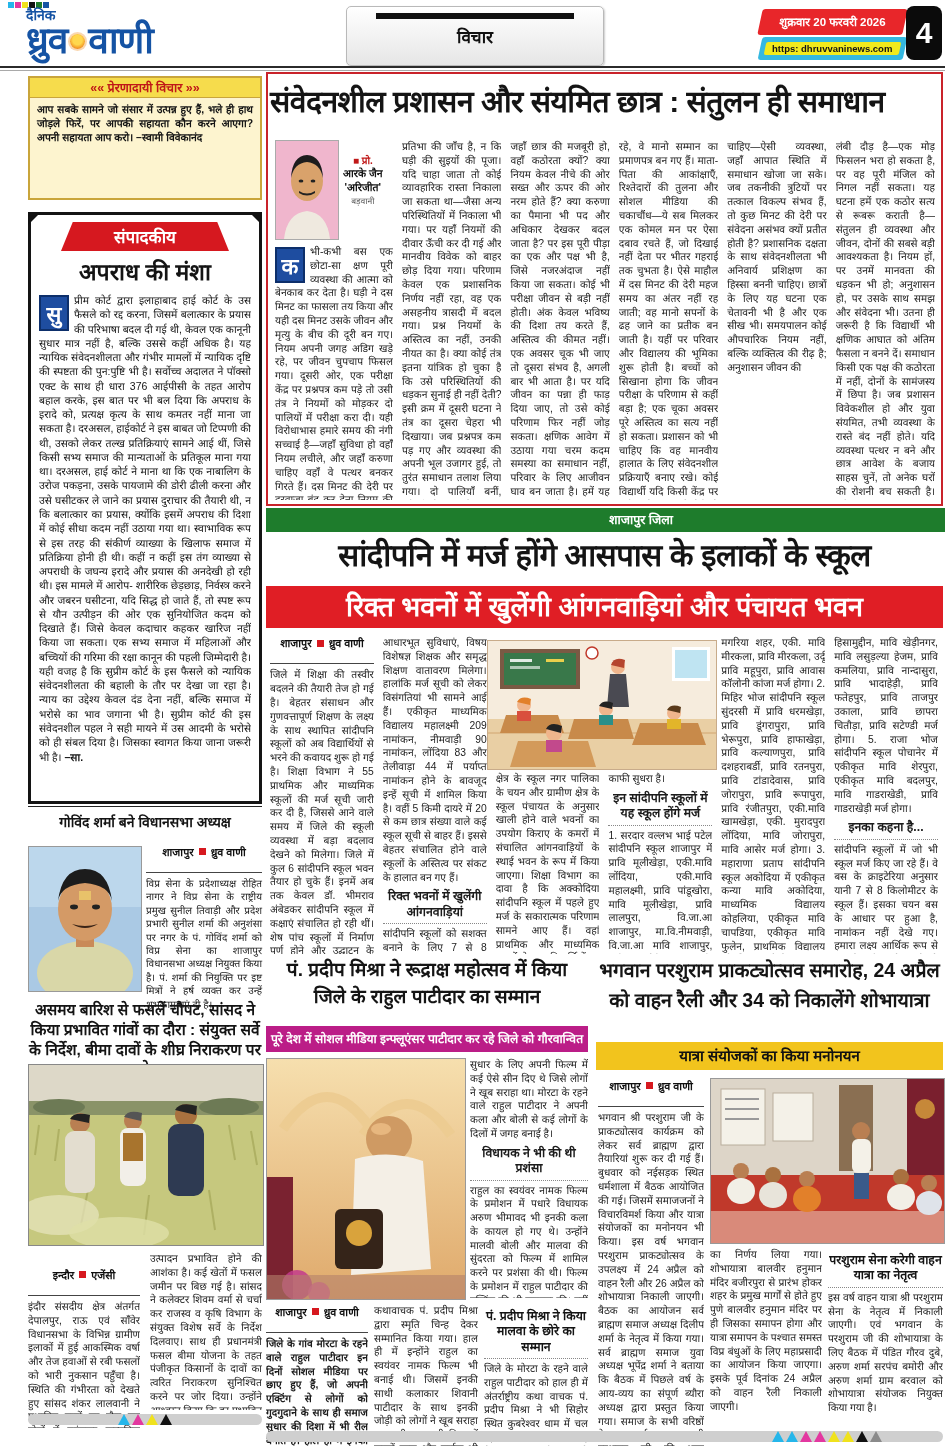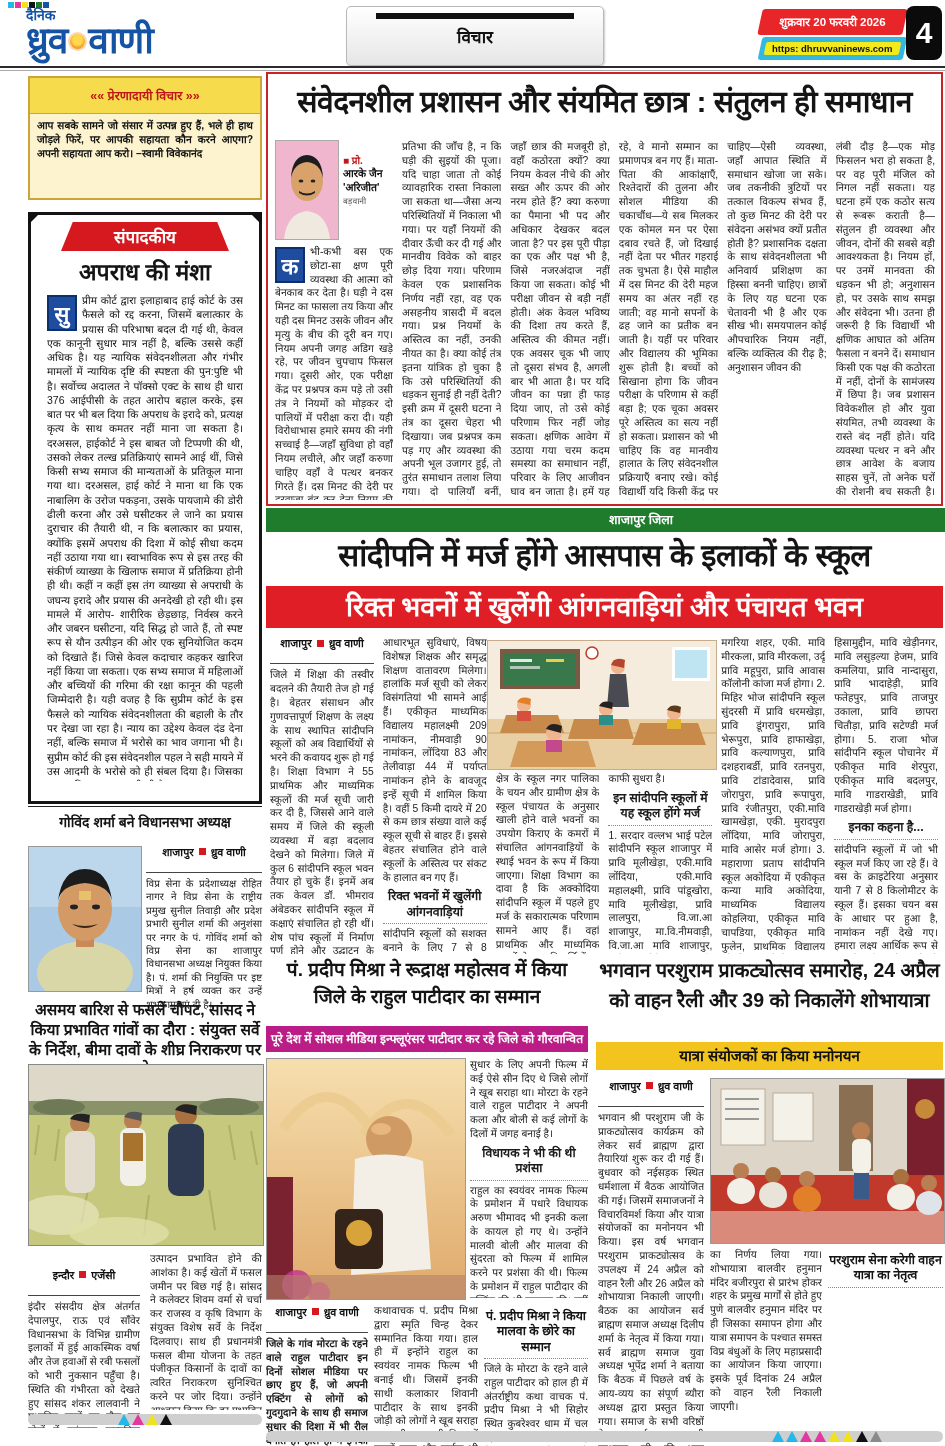--- a/index.html
+++ b/index.html
@@ -25,24 +25,24 @@
   .web-bar{left:760px;top:37px;width:145px;height:23px;background:#35b8e0;transform:skewX(-12deg);border-radius:3px;
        display:flex;align-items:center;justify-content:center;}
   .web-chip{background:#f2ea1c;border-radius:2px;padding:1px 7px;}
   .web-chip span{display:block;transform:skewX(12deg);font-size:9.5px;font-weight:bold;color:#141414;}
   .page-num{left:906px;top:6px;width:36px;height:54px;background:#0b0b0b;border-radius:8px;color:#fff;
        font-size:30px;font-weight:bold;text-align:center;line-height:54px;}
   .rule1{left:0;top:66px;width:945px;height:0;border-top:2.5px solid #2b2b2b;}
   .rule2{left:0;top:70px;width:945px;height:0;border-top:1px solid #a9a9a9;}
   
   .quote-box{left:28px;top:76px;width:234px;height:124px;background:#fdf4cf;border:2px solid #c9a53b;box-sizing:border-box;}
-  .quote-title{background:#f6dc4c;color:#c01818;font-weight:bold;text-align:center;font-size:12.5px;padding:9px 0;border-bottom:1px solid #c9a53b;}
+  .quote-title{background:#f6dc4c;color:#c01818;font-weight:bold;text-align:center;font-size:12.5px;padding:1px 0;border-bottom:1px solid #c9a53b;}
   .quote-body{padding:5px 7px;font-size:10.4px;font-weight:600;line-height:1.35;text-align:justify;}
   
-  .editorial-box{left:28px;top:212px;width:234px;height:592px;border:3px solid #141414;box-sizing:border-box;padding:5px 16px;}
+  .editorial-box{left:28px;top:212px;width:234px;height:592px;border:3px solid #141414;box-sizing:border-box;padding:5px 8px;}
   .editorial-box::before{content:"";position:absolute;left:-3px;top:-3px;width:0;height:0;border-top:13px solid #111;border-right:13px solid transparent;}
   .editorial-box::after{content:"";position:absolute;right:-3px;top:-3px;width:0;height:0;border-top:13px solid #111;border-left:13px solid transparent;}
   .ed-banner{width:168px;margin:2px auto 4px;background:#d6181f;color:#fff;text-align:center;font-weight:bold;
        font-size:17px;padding:3px 0;clip-path:polygon(7% 0,93% 0,100% 100%,0 100%);}
   .ed-headline{text-align:center;font-weight:800;font-size:23px;margin:2px 0 6px;}
   .ed-body{font-size:10.5px;line-height:1.36;text-align:justify;height:488px;overflow:hidden;}
   .dropcap{float:left;width:30px;height:36px;background:#1e4da0;border:2px solid #0d2f6b;color:#fff;font-weight:bold;
        font-size:22px;text-align:center;line-height:36px;margin:2px 5px 1px 0;box-sizing:border-box;}
   
   .dateline{display:flex;align-items:center;justify-content:center;gap:5px;font-weight:bold;font-size:10.8px;
@@ -63,27 +63,27 @@
   .rain-col2{left:150px;top:1252px;width:112px;height:158px;}
   
   .regbar{background:#cfcfcf;border-radius:6px;height:11px;display:flex;align-items:flex-end;justify-content:center;}
   .regbar-left{left:28px;top:1414px;width:234px;}
   .regbar-right{left:266px;top:1431px;width:677px;justify-content:flex-end;padding-right:60px;box-sizing:border-box;}
   .tri{display:inline-block;width:0;height:0;border-left:6px solid transparent;border-right:6px solid transparent;margin:0 1px;}
   .tri-c{border-bottom:11px solid #25b6ea}.tri-m{border-bottom:11px solid #e338a0}
   .tri-y{border-bottom:11px solid #f0e21d}.tri-k{border-bottom:11px solid #111}.tri-g{border-bottom:11px solid #8a8a8a}
   
   .lead-box{left:266px;top:72px;width:677px;height:434px;border:2.5px solid #c9232a;box-sizing:border-box;}
-  .lead-headline{left:270px;top:80px;width:669px;text-align:center;font-weight:800;font-size:30px;white-space:nowrap;letter-spacing:-0.5px;}
+  .lead-headline{left:270px;top:80px;width:669px;font-weight:800;font-size:30px;white-space:nowrap;letter-spacing:-0.5px;}
   .lead-cols{left:275px;top:140px;width:660px;height:360px;display:flex;gap:9px;}
   .lead-col{flex:1;overflow:hidden;}
   .lead-col:first-child{flex:0 0 118px;}
   .author-card{display:flex;gap:4px;margin-bottom:5px;}
   .author-photo{width:62px;height:98px;border:1px solid #aaa;flex:0 0 62px;}
-  .author-meta{font-size:10px;line-height:1.3;padding-top:14px;}
+  .author-meta{font-size:10px;line-height:1.3;padding-top:14px;text-align:center;}
   .a-pre{color:#c01818;font-weight:bold;}
   .a-name,.a-pen{font-weight:800;font-size:10.5px;}
   .a-place{font-size:8.5px;color:#555;margin-top:2px;}
   
   .green-banner{left:266px;top:508px;width:750px;height:24px;background:#1e7c2c;color:#fff;text-align:center;
        font-weight:bold;font-size:12.5px;line-height:24px;}
   .school-headline{left:266px;top:533px;width:677px;text-align:center;font-weight:800;font-size:31px;white-space:nowrap;letter-spacing:-0.5px;}
   .school-redbar{left:266px;top:586px;width:677px;height:42px;background:#e01e25;color:#fff;text-align:center;
        font-weight:800;font-size:27px;line-height:42px;white-space:nowrap;}
   .school-cols{left:270px;top:636px;width:668px;height:318px;display:flex;gap:9px;}
@@ -383,21 +383,21 @@
     </div>
     <div class="body-text">जिले के गांव मोरटा के रहने वाले राहुल पाटीदार इन दिनों सोशल मीडिया पर छाए हुए हैं, जो अपनी एक्टिंग से लोगों को गुदगुदाने के साथ ही समाज सुधार की दिशा में भी रील बनाते हैं। हाल ही में इनकी शार्ट फिल्म भी रीलिज हुई थी, जिसमें इनकी एक्टिंग ने पूरे देश में अपनी पहचान बनाई। हाल ही में सिहोर में हुए रूद्राक्ष महोत्सव में अंतर्राष्ट्रीय</div>
   </div>
   <div class="abs mishra-colB body-text clip">कथावाचक पं. प्रदीप मिश्रा द्वारा स्मृति चिन्ह देकर सम्मानित किया गया। हाल ही में इन्होंने राहुल का स्वयंवर नामक फिल्म भी बनाई थी। जिसमें इनकी साथी कलाकार शिवानी पाटीदार के साथ इनकी जोड़ी को लोगों ने खूब सराहा था। यही वजह थी कि इन्हें लाखों व्यूज और लाईक भी मिले थे। खास बात यह है कि राहुल ने इस फिल्म में विदेशों के बजाए मालवा की सुंदरता को अपनी फिल्म में शामिल किया था और समाज</div>
   <div class="abs mishra-colC clip">
     <div class="col-subhead">पं. प्रदीप मिश्रा ने किया मालवा के छोरे का सम्मान</div>
     <div class="body-text">जिले के मोरटा के रहने वाले राहुल पाटीदार को हाल ही में अंतर्राष्ट्रीय कथा वाचक पं. प्रदीप मिश्रा ने भी सिहोर स्थित कुबरेश्वर धाम में चल रहे रूद्राक्ष वितरण समारोह में राहुल पाटीदार को आमंत्रित किया और स्मृति चिन्ह देकर उन्हें सम्मानित किया। उन्होंने राहुल पाटीदार को रूद्राक्ष भेंट कर आशीर्वाद भी प्रदान किया।</div>
   </div>
 
   <div class="abs par-h1">भगवान परशुराम प्राकट्योत्सव समारोह, 24 अप्रैल</div>
-  <div class="abs par-h2">को वाहन रैली और 39 को निकालेंगे शोभायात्रा</div>
+  <div class="abs par-h2">को वाहन रैली और 34 को निकालेंगे शोभायात्रा</div>
   <div class="abs par-strip">यात्रा संयोजकों का किया मनोनयन</div>
   <div class="abs par-col1 clip">
     <div class="dateline">
       <span>शाजापुर</span>
       <span class="red-sq"></span>
       <span>ध्रुव वाणी</span>
     </div>
     <div class="body-text">भगवान श्री परशुराम जी के प्राकट्योत्सव कार्यक्रम को लेकर सर्व ब्राह्मण द्वारा तैयारियां शुरू कर दी गई हैं। बुधवार को नईसड़क स्थित धर्मशाला में बैठक आयोजित की गई। जिसमें समाजजनों ने विचारविमर्श किया और यात्रा संयोजकों का मनोनयन भी किया। इस वर्ष भगवान परशुराम प्राकट्योत्सव के उपलक्ष्य में 24 अप्रैल को वाहन रैली और 26 अप्रैल को शोभायात्रा निकाली जाएगी। बैठक का आयोजन सर्व ब्राह्मण समाज अध्यक्ष दिलीप शर्मा के नेतृत्व में किया गया। सर्व ब्राह्मण समाज युवा अध्यक्ष भूपेंद्र शर्मा ने बताया कि बैठक में पिछले वर्ष के आय-व्यय का संपूर्ण ब्यौरा अध्यक्ष द्वारा प्रस्तुत किया गया। समाज के सभी वरिष्ठों ने इस वर्ष भगवान श्री परशुराम जी की भव्य शोभायात्रा निकालने</div>
   </div>
   <div class="abs par-photo">
@@ -426,20 +426,21 @@
           <ellipse cx="218" cy="124" rx="13" ry="12" fill="#dfe3ea"></ellipse>
       </g>
       <circle cx="150" cy="52" r="9" fill="#b97f52"></circle>
       <rect x="141" y="60" width="19" height="34" rx="6" fill="#f4f1e8"></rect>
       <rect x="143" y="94" width="15" height="26" fill="#3a5a8a"></rect>
     </svg>
   </div>
   <div class="abs par-colM body-text clip">का निर्णय लिया गया। शोभायात्रा बालवीर हनुमान मंदिर बजीरपुरा से प्रारंभ होकर शहर के प्रमुख मार्गों से होते हुए पुणे बालवीर हनुमान मंदिर पर ही जिसका समापन होगा और यात्रा समापन के पश्चात समस्त विप्र बंधुओं के लिए महाप्रसादी का आयोजन किया जाएगा। इसके पूर्व दिनांक 24 अप्रैल को वाहन रैली निकाली जाएगी।</div>
   <div class="abs par-colN clip">
     <div class="col-subhead">परशुराम सेना करेगी वाहन यात्रा का नेतृत्व</div>
+    <div class="body-text">इस वर्ष वाहन यात्रा श्री परशुराम सेना के नेतृत्व में निकाली जाएगी। एवं भगवान के परशुराम जी की शोभायात्रा के लिए बैठक में पंडित गौरव दुबे, अरुण शर्मा सरपंच बमोरी और अरुण शर्मा ग्राम बरवाल को शोभायात्रा संयोजक नियुक्त किया गया है।</div>
   </div>
 
   <div class="abs regbar regbar-right">
     <span class="tri tri-c"></span>
     <span class="tri tri-c"></span>
     <span class="tri tri-m"></span>
     <span class="tri tri-m"></span>
     <span class="tri tri-y"></span>
     <span class="tri tri-y"></span>
     <span class="tri tri-k"></span>

